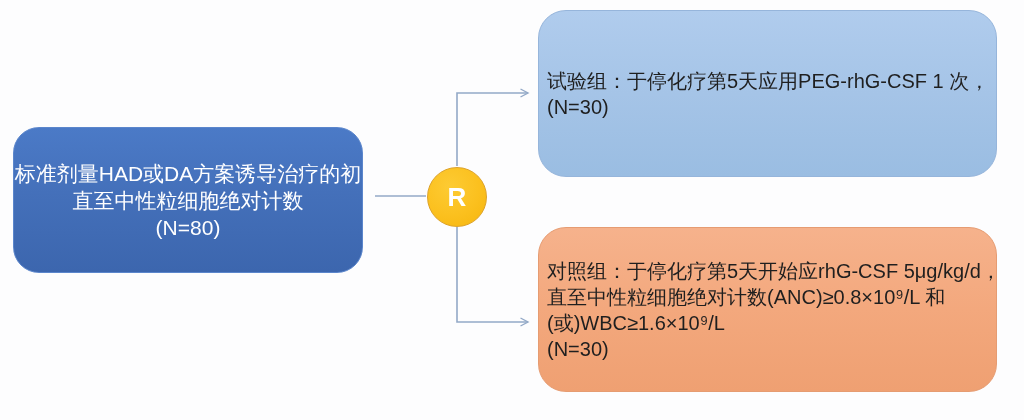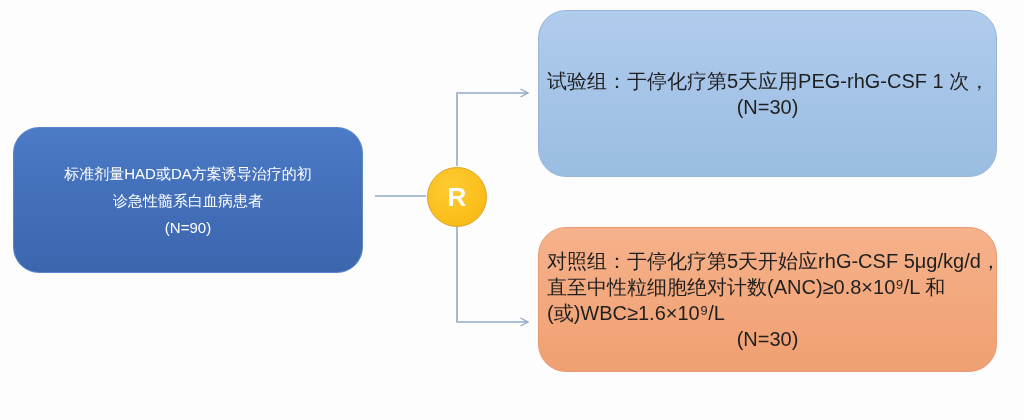--- a/index.html
+++ b/index.html
@@ -29,49 +29,49 @@
     justify-content: center;
   }
   .enrollment-box {
     left: 13px; top: 127px;
     width: 350px; height: 146px;
     border-radius: 26px;
     background: linear-gradient(180deg, #4b7ac7 0%, #4470ba 45%, #3c66ae 100%);
     border: 1px solid #5b86cc;
     color: #ffffff;
     text-align: center;
-    font-size: 15px;
+    font-size: 21px;
     line-height: 27px;
   }
   .experimental-box {
     left: 538px; top: 10px;
     width: 459px; height: 167px;
     border-radius: 28px;
     background: linear-gradient(180deg, #b0cced 0%, #a5c4e7 50%, #9abde2 100%);
     border: 1px solid #96b5db;
     color: #1f1f1f;
     font-size: 20px;
     line-height: 26px;
     padding: 0 8px;
   }
   .control-box {
     left: 538px; top: 227px;
-    width: 459px; height: 145px;
+    width: 459px; height: 165px;
     border-radius: 28px;
     background: linear-gradient(180deg, #f6b28c 0%, #f3a87d 50%, #efa072 100%);
     border: 1px solid #e69c72;
     color: #1f1f1f;
     font-size: 20px;
     line-height: 26px;
     padding: 0 8px;
   }
   .node .line {
     white-space: nowrap;
   }
-  .line.center { text-align: center; }
+  .line.center { }
   .r-circle {
     position: absolute;
     left: 427px; top: 167px;
     width: 60px; height: 60px;
     border-radius: 50%;
     background: radial-gradient(circle at 38% 32%, #fdcb33 0%, #fbc01e 55%, #f5b50d 100%);
     border: 1px solid #dda228;
     display: flex;
     align-items: center;
     justify-content: center;
@@ -98,22 +98,22 @@
 
     <path d="M375,196 L426,196" fill="none" stroke="#93a9c7" stroke-width="1.6"></path>
 
     <path d="M457,166 L457,93 L528,93" fill="none" stroke="#93a9c7" stroke-width="1.6" marker-end="url(#arrowhead)"></path>
 
     <path d="M457,227 L457,322 L528,322" fill="none" stroke="#93a9c7" stroke-width="1.6" marker-end="url(#arrowhead)"></path>
   </svg>
 
   <div class="node enrollment-box">
     <div class="line center">标准剂量HAD或DA方案诱导治疗的初</div>
-    <div class="line center">诊急性髓系白血病患者</div>
-    <div class="line center">(N=90)</div>
+    <div class="line center">直至中性粒细胞绝对计数</div>
+    <div class="line center">(N=80)</div>
   </div>
 
   <div class="r-circle">
     <span class="r-label">R</span>
   </div>
 
   <div class="node experimental-box">
     <div class="line">试验组：于停化疗第5天应用PEG-rhG-CSF 1 次，</div>
     <div class="line center">(N=30)</div>
   </div>

